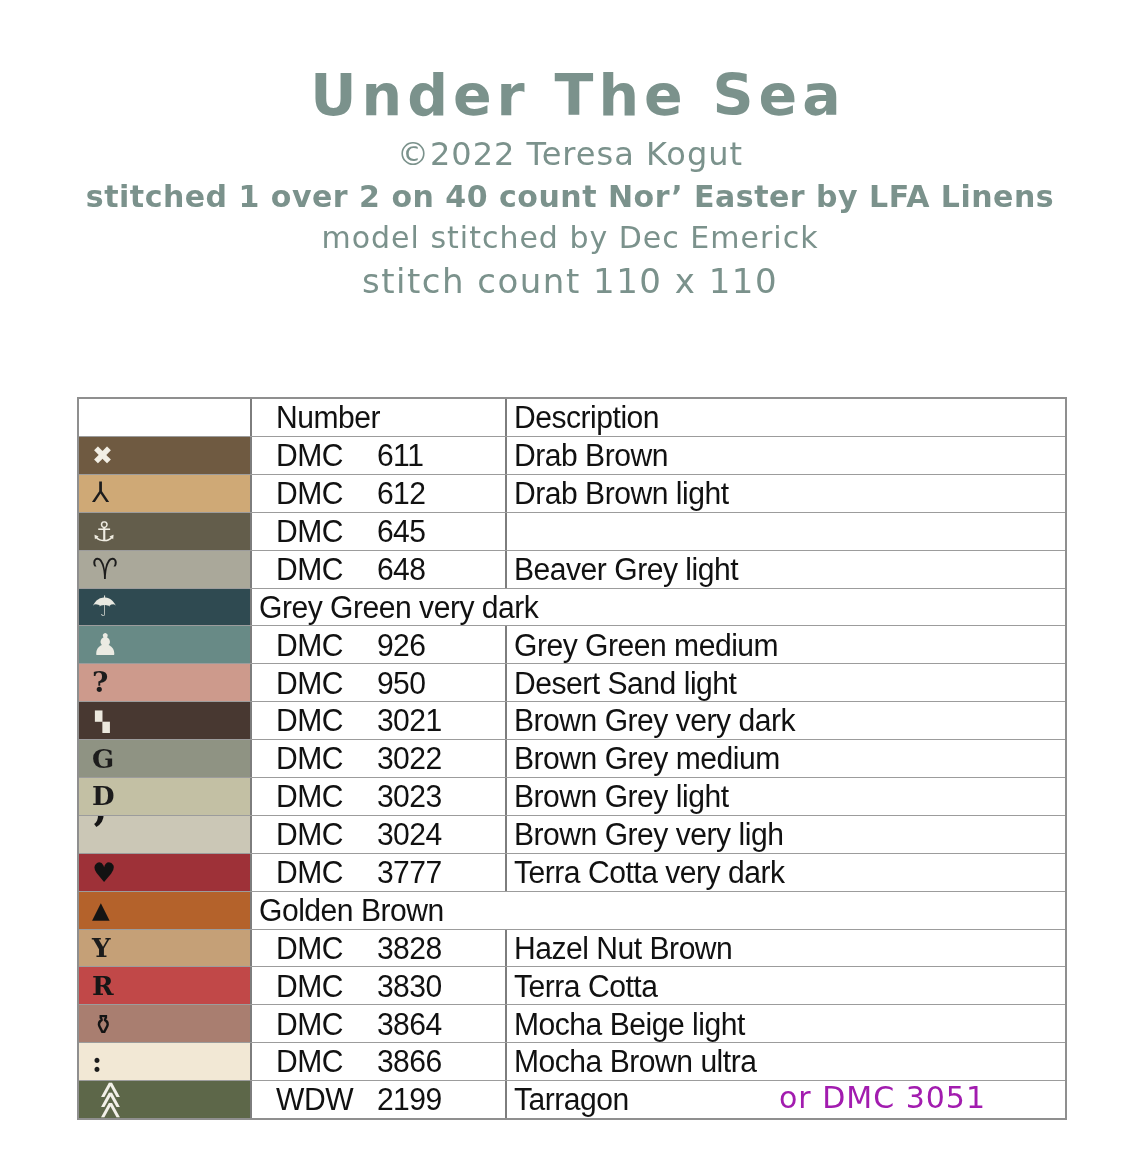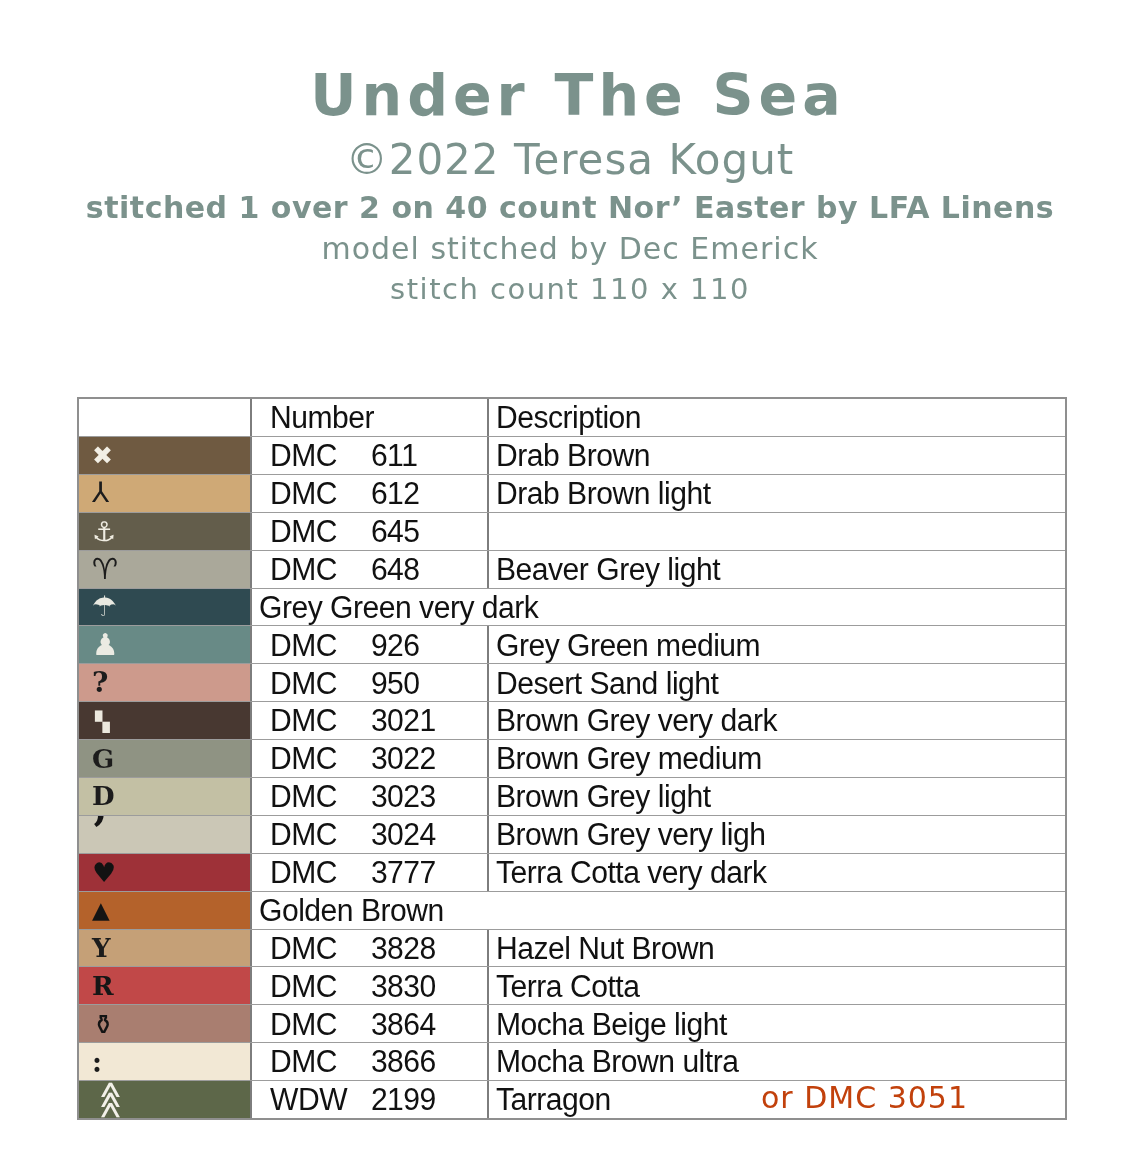--- a/index.html
+++ b/index.html
@@ -6,35 +6,35 @@
   body{
     width:1140px;height:1163px;position:relative;background:#ffffff;
     font-family:"Liberation Sans",sans-serif;color:#111;overflow:hidden;
   }
   
   .header{position:absolute;top:64px;left:0;width:1140px;text-align:center;}
   .hand{font-family:"DejaVu Sans",sans-serif;color:#7b928c;}
   .title{
     font-size:57px;font-weight:600;letter-spacing:5px;line-height:1.1;margin:0 0 8px 0;padding-left:16px;
   }
-  .sub1{font-size:42px;font-weight:500;letter-spacing:1px;margin:2px 0;}
+  .sub1{font-size:32px;font-weight:500;letter-spacing:1px;margin:2px 0;}
   .sub2{font-size:30px;font-weight:700;letter-spacing:0.5px;margin:6px 0;}
   .sub3{font-size:30px;font-weight:500;letter-spacing:1px;margin:6px 0;}
-  .sub4{font-size:29px;font-weight:500;letter-spacing:1.5px;margin:0 0;}
+  .sub4{font-size:34px;font-weight:500;letter-spacing:1.5px;margin:0 0;}
 
   
   .legend{
     position:absolute;left:77px;top:397px;width:990px;
     border:2px solid #8f8f8f;box-sizing:border-box;background:#fff;
   }
   .trow{display:flex;height:37.9px;border-top:1px solid #9c9c9c;box-sizing:border-box;}
   .trow.head{border-top:none;height:37px;}
   .cell{box-sizing:border-box;display:flex;align-items:flex-end;overflow:hidden;}
   .c1{width:173px;border-right:2px solid #7d7d7d;position:relative;}
-  .c2{width:237px;border-right:2px solid #7d7d7d;padding-left:18px;}
+  .c2{width:255px;border-right:2px solid #7d7d7d;padding-left:24px;}
   .c3{flex:1;padding-left:7px;position:relative;}
   .cell-text{font-size:31px;line-height:1.12;letter-spacing:-0.5px;transform:scaleX(.97);transform-origin:left bottom;}
   .brand{display:inline-block;width:104px;}
   .num{display:inline-block;}
   .head .cell-text{font-weight:400;}
 
   
   .sym{
     position:absolute;left:13px;top:50%;transform:translateY(-50%);
     line-height:1;font-size:26px;font-family:"DejaVu Sans",sans-serif;
@@ -50,21 +50,21 @@
   .sym[data-name="question-icon"]{font-size:28px;}
   .sym[data-name="steps-icon"]{font-size:19px;left:16px;}
   .sym[data-name="comma-icon"]{font-size:44px;top:44%;}
   .sym[data-name="heart-icon"]{font-size:27px;}
   .sym[data-name="kiss-icon"]{font-size:23px;}
   .sym[data-name="urn-icon"]{font-size:27px;}
   .sym[data-name="colon-icon"]{font-size:27px;}
   .sym[data-name="chevrons-icon"]{font-size:27px;font-weight:bold;}
   .alt{
     position:absolute;left:272px;bottom:3px;font-family:"DejaVu Sans",sans-serif;
-    font-size:30px;letter-spacing:1px;color:#c2410c;
+    font-size:30px;letter-spacing:1px;color:#a21caf;
   }
 </style>
 </head>
 <body>
 
 <div class="header" data-name="pattern-header">
   <h1 class="title hand" data-name="page-title">Under The Sea</h1>
   <div class="sub1 hand" data-name="copyright-line">©2022 Teresa Kogut</div>
   <div class="sub2 hand" data-name="stitched-info-line">stitched 1 over 2 on 40 count Nor’ Easter by LFA Linens</div>
   <div class="sub3 hand" data-name="model-stitcher-line">model stitched by Dec Emerick</div>

